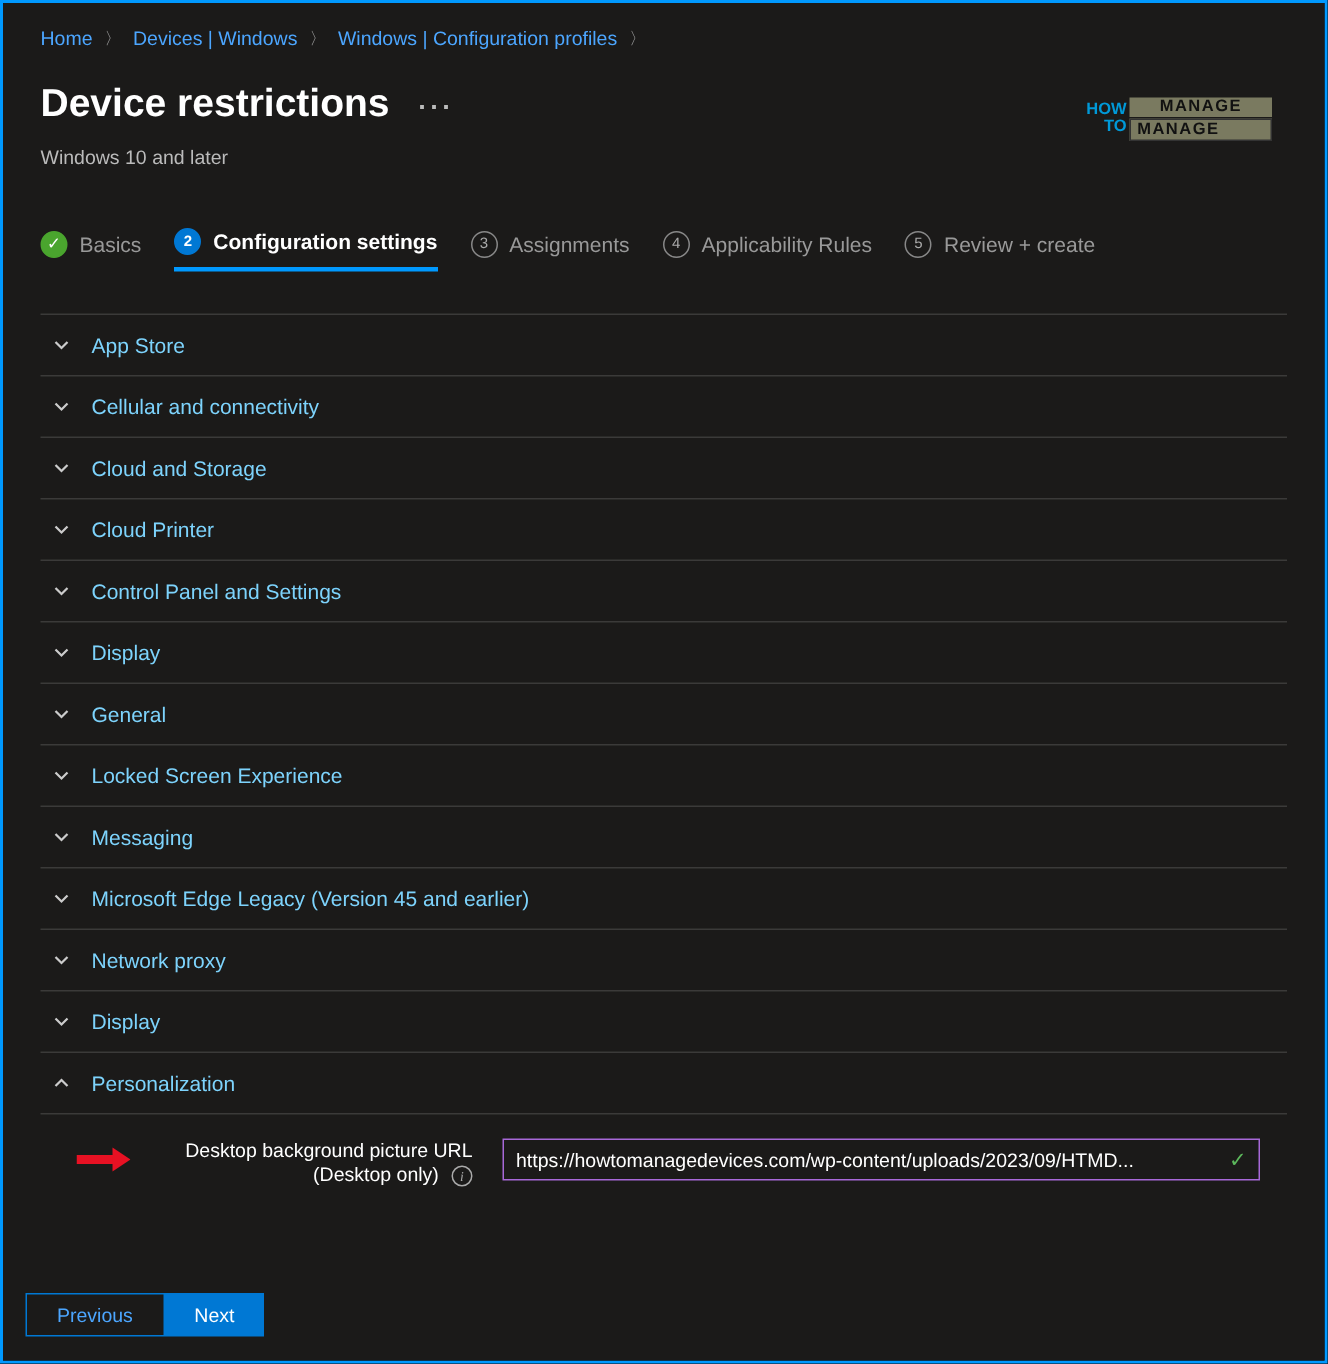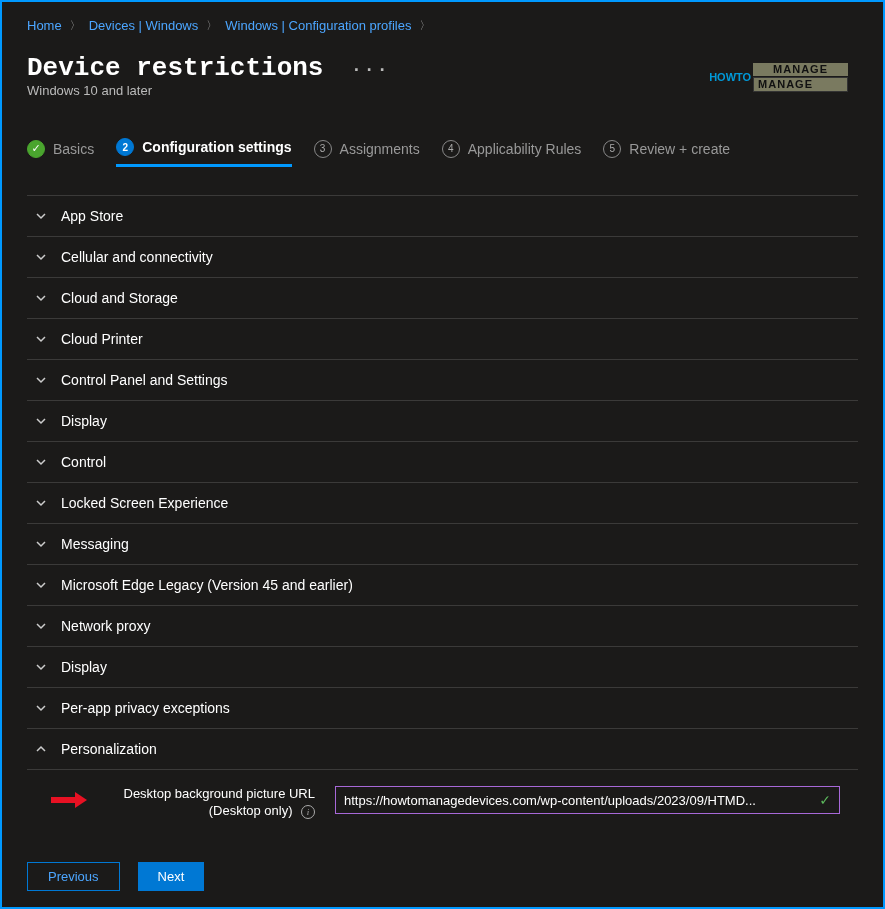--- a/index.html
+++ b/index.html
@@ -29,37 +29,36 @@
     .breadcrumb .sep { color: #999; font-size: 11px; }
     .header-row {
       display: flex;
       justify-content: space-between;
       align-items: flex-start;
     }
     .title-block h1 {
       font-size: 26px;
       font-weight: 600;
       color: #fff;
-      margin-bottom: 0;
-      font-family: Liberation Mono, monospace;
+      margin-bottom: 13px;
     }
     .title-block .subtitle { font-size: 13px; color: #bbb; }
     .dots { color: #bbb; font-size: 18px; margin-left: 12px; letter-spacing: 2px; }
     .logo {
       margin-top: 10px;
       margin-right: 10px;
     }
     .logo-box {
       display: inline-flex;
       align-items: center;
       gap: 2px;
     }
     .logo-how { color: #0099d8; font-size: 11px; font-weight: bold; line-height: 1; text-align:right;}
     .logo-to { color: #0099d8; font-size: 11px; font-weight: bold; text-align: center; }
-    .logo-left { display:flex; align-items:flex-end; line-height:1; }
+    .logo-left { display:flex; flex-direction:column; align-items:flex-end; line-height:1; }
     .logo-right { display:flex; flex-direction:column; line-height:1; }
     .logo-manage { color:#111; background:#7a7a60; font-size:11px; font-weight:bold; padding:1px 20px; letter-spacing:1px; }
     .logo-devices { color:#111; background:#7a7a60; font-size:11px; font-weight:bold; padding:1px 4px; border:1px solid #333; letter-spacing:1px; margin-top:1px; }
     .tabs {
       display: flex;
       gap: 22px;
       margin-top: 40px;
       border-bottom: none;
       padding-bottom: 8px;
       align-items: center;
@@ -113,21 +112,21 @@
       cursor: pointer;
     }
     .chev {
       width: 12px;
       height: 12px;
       display: inline-flex;
       align-items: center;
       justify-content: center;
     }
     .chev svg { stroke: #ccc; stroke-width: 1.5; fill: none; }
-    .acc-label { font-size: 14px; color: #ffffff; }
+    .acc-label { font-size: 14px; color: #7dd3fc; }
     .setting-row {
       display: flex;
       align-items: flex-start;
       gap: 20px;
       padding: 16px 8px 10px 8px;
     }
     .arrow-marker {
       position: absolute;
       left: 24px;
       margin-top: 4px;
@@ -156,23 +155,23 @@
       justify-content: space-between;
       font-size: 13px;
       color: #fff;
       max-width: 505px;
     }
     .input-box .val { white-space: nowrap; overflow: hidden; text-overflow: ellipsis; }
     .input-box .ok { color: #5cb85c; font-size: 14px; margin-left: 6px; }
     .footer {
       position: absolute;
       bottom: 16px;
-      left: 25px;
-      display: flex;
-      gap: 18px;
+      left: 15px;
+      display: flex;
+      gap: 0;
     }
     .btn {
       padding: 6px 20px;
       font-size: 13px;
       cursor: pointer;
       border: none;
     }
     .btn-prev {
       background: transparent;
       border: 1px solid #0078d4;
@@ -292,21 +291,21 @@
           </svg>
         </span>
       <span class="acc-label">Display</span>
     </div>
     <div class="acc-item">
       <span class="chev">
           <svg width="12" height="12" viewBox="0 0 12 12">
             <polyline points="2,4 6,8 10,4"></polyline>
           </svg>
         </span>
-      <span class="acc-label">Control</span>
+      <span class="acc-label">General</span>
     </div>
     <div class="acc-item">
       <span class="chev">
           <svg width="12" height="12" viewBox="0 0 12 12">
             <polyline points="2,4 6,8 10,4"></polyline>
           </svg>
         </span>
       <span class="acc-label">Locked Screen Experience</span>
     </div>
     <div class="acc-item">
@@ -333,28 +332,20 @@
         </span>
       <span class="acc-label">Network proxy</span>
     </div>
     <div class="acc-item">
       <span class="chev">
           <svg width="12" height="12" viewBox="0 0 12 12">
             <polyline points="2,4 6,8 10,4"></polyline>
           </svg>
         </span>
       <span class="acc-label">Display</span>
-    </div>
-    <div class="acc-item">
-      <span class="chev">
-          <svg width="12" height="12" viewBox="0 0 12 12">
-            <polyline points="2,4 6,8 10,4"></polyline>
-          </svg>
-        </span>
-      <span class="acc-label">Per-app privacy exceptions</span>
     </div>
     <div class="acc-item">
       <span class="chev">
           <svg width="12" height="12" viewBox="0 0 12 12">
             <polyline points="2,8 6,4 10,8"></polyline>
           </svg>
         </span>
       <span class="acc-label">Personalization</span>
     </div>
   </div>

